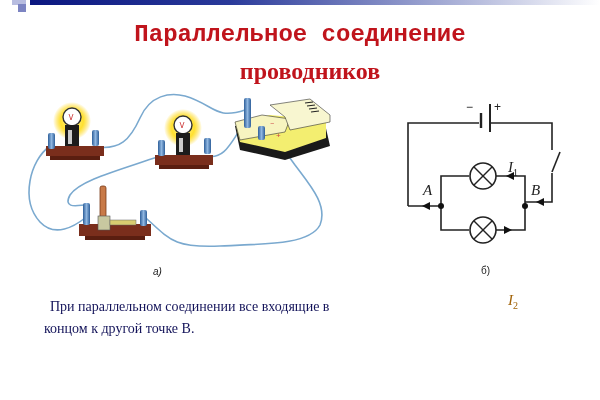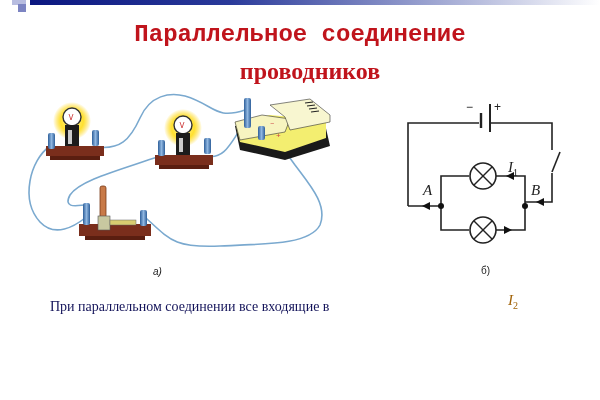--- a/index.html
+++ b/index.html
@@ -151,13 +151,14 @@
 <div style="position:absolute;left:508px;top:151px;font-size:15px;font-style:italic;color:#222;margin-top:8px;">
   <span>I</span><sub style="font-size:10px;font-style:normal;">1</sub>
 </div>
 <div style="position:absolute;left:508px;top:252px;font-size:15px;font-style:italic;color:#a16207;margin-top:40px;">
   <span>I</span><sub style="font-size:10px;font-style:normal;">2</sub>
 </div>
 <div class="caption-b">б)</div>
 
 <div class="body-text">
   <div class="first">При параллельном соединении все входящие в</div>
+  <div>концом к другой точке В.</div>
 </div>
 
 </body></html>

